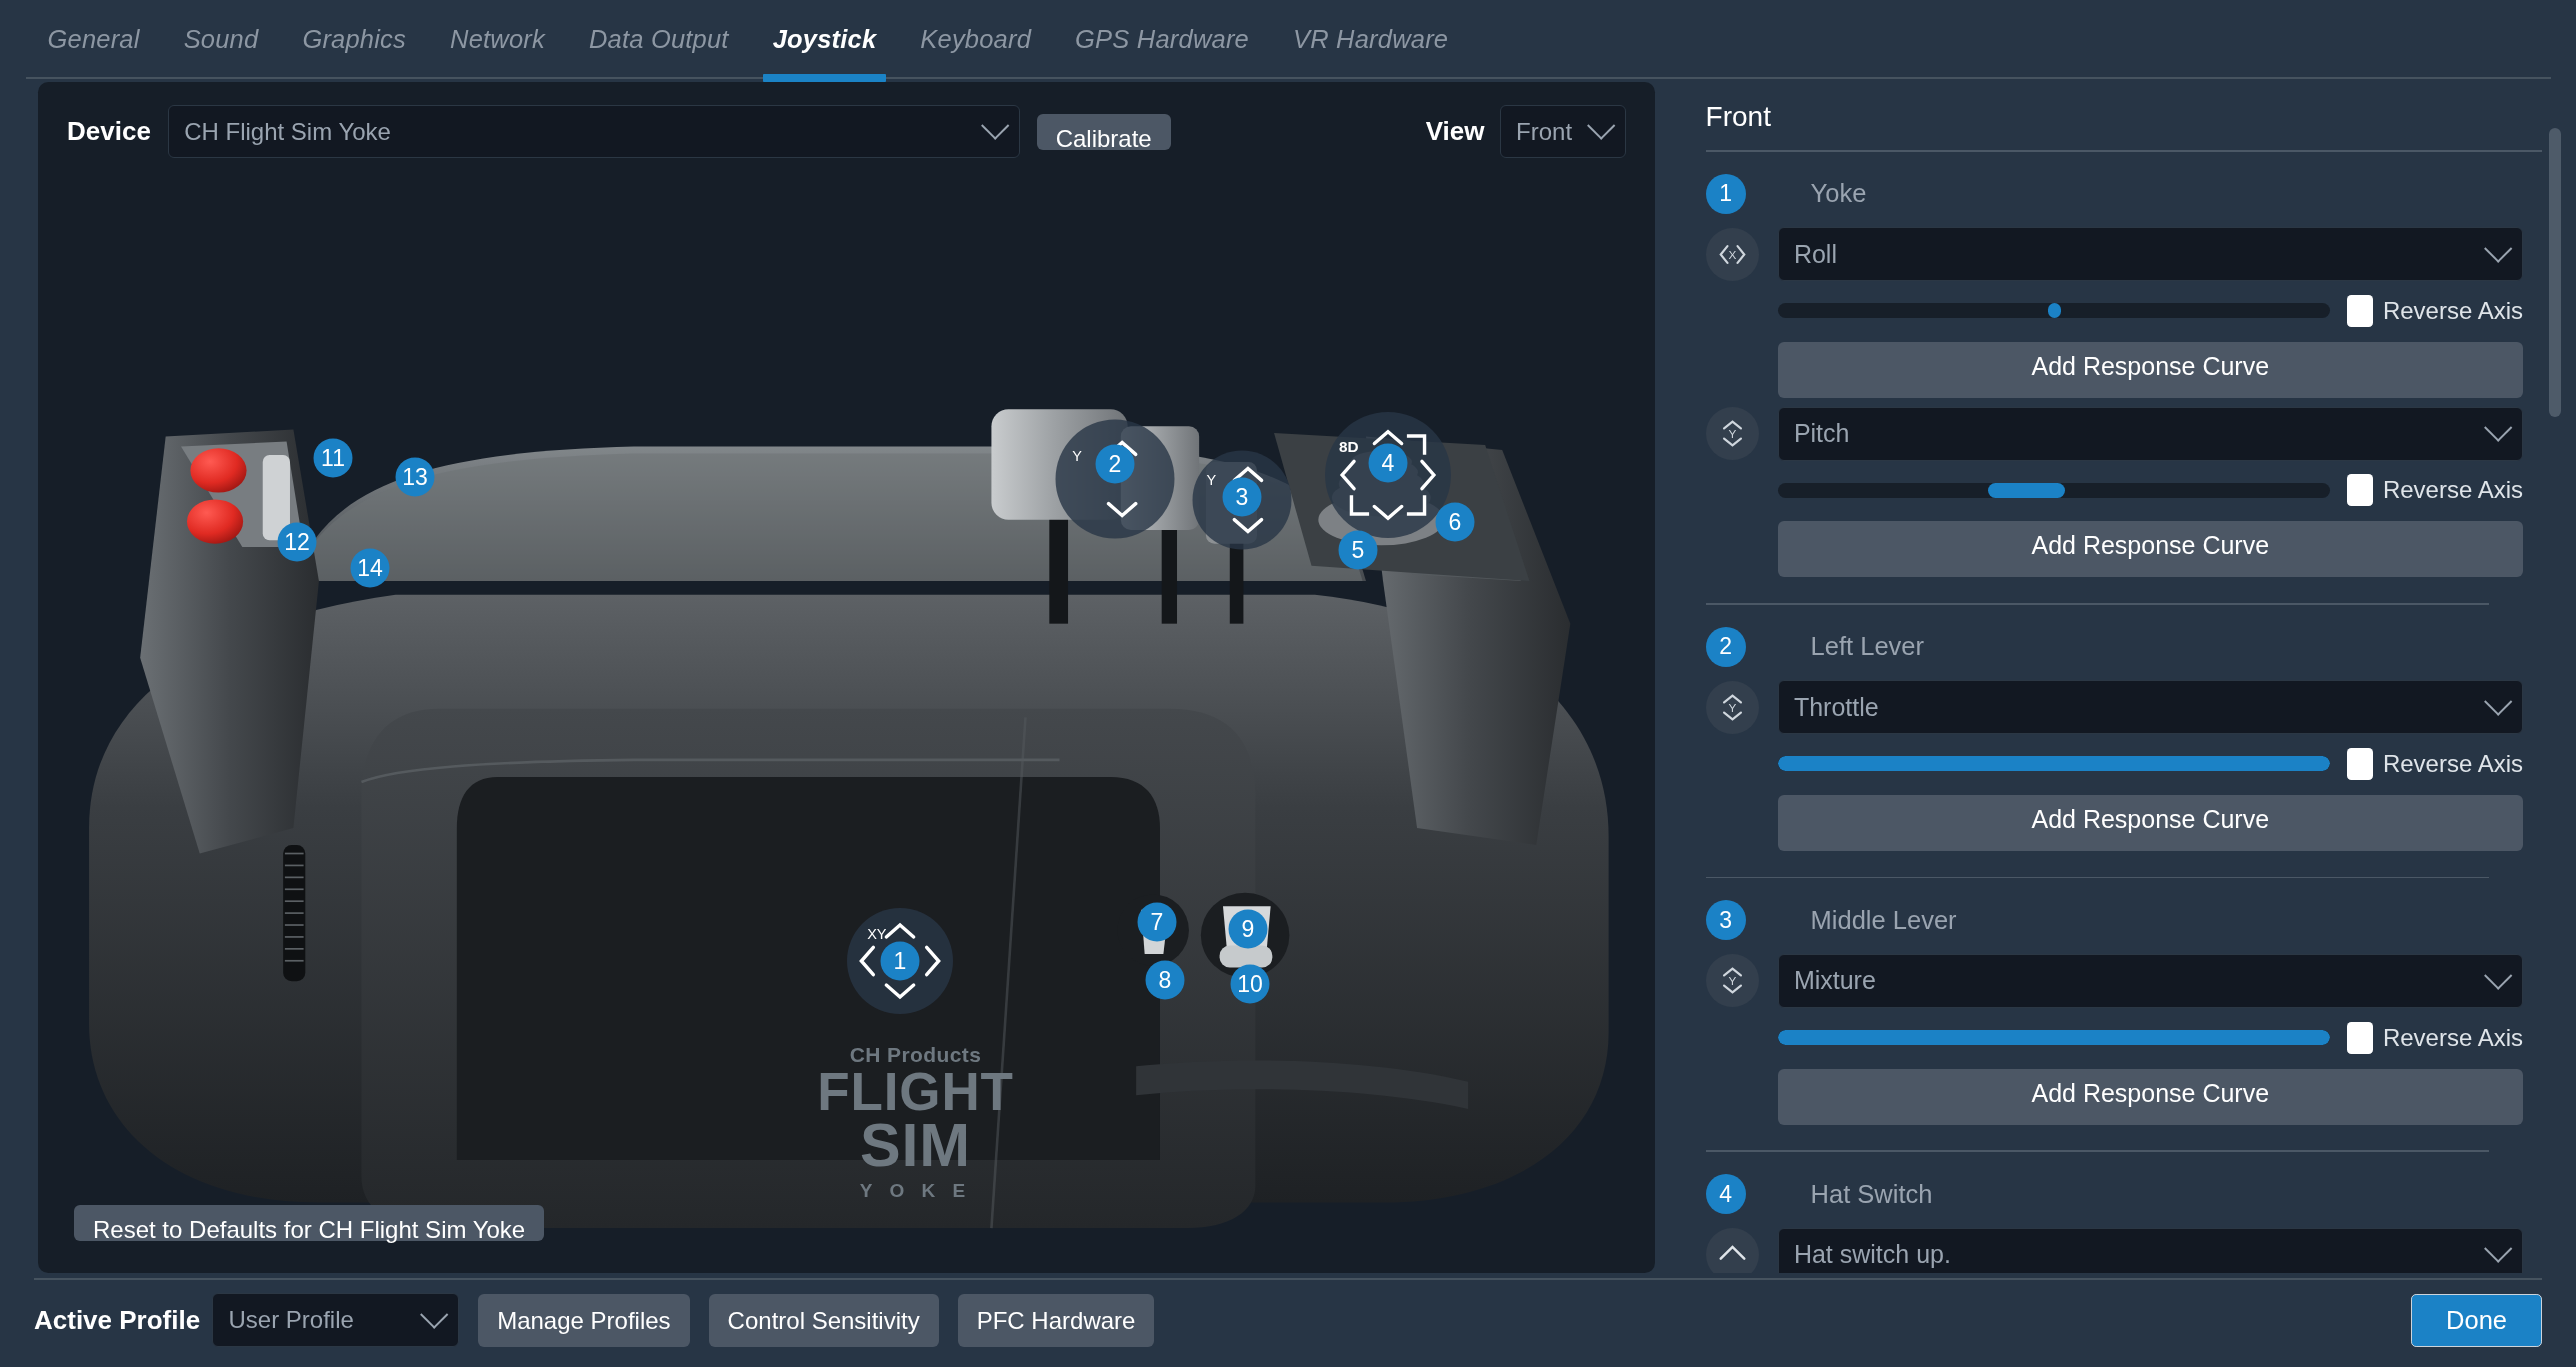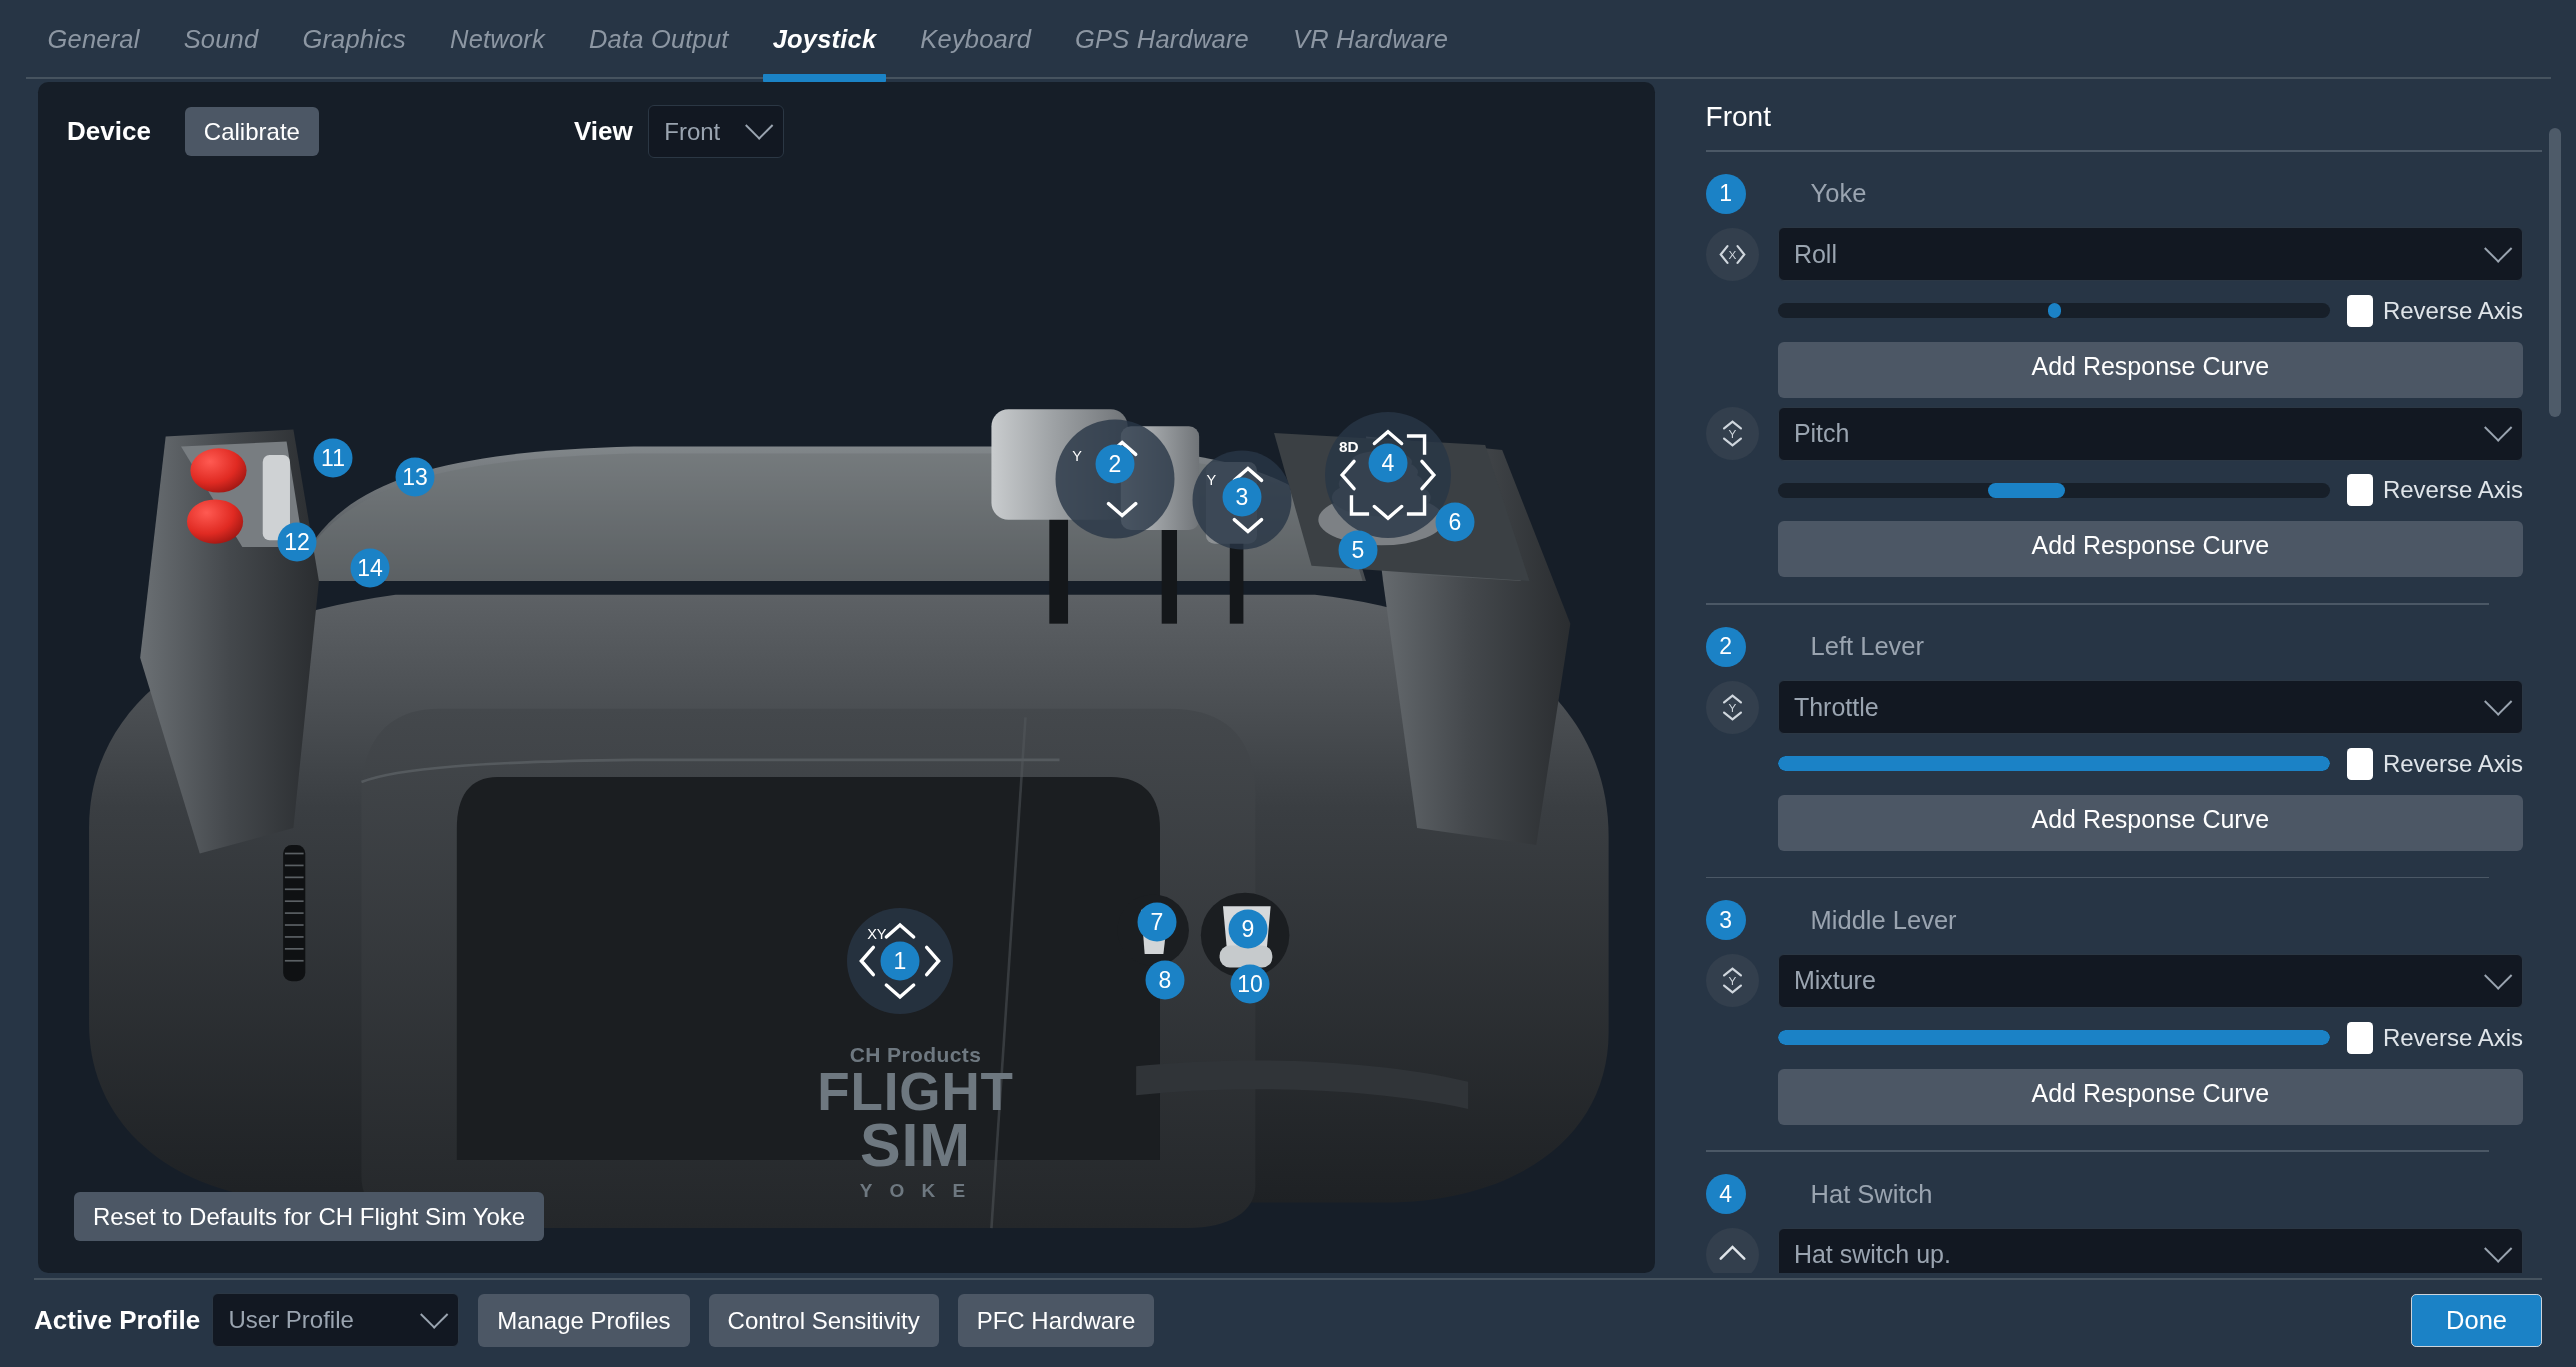--- a/index.html
+++ b/index.html
@@ -118,21 +118,21 @@
     margin-top: -3.4px;
   }
   .device-combo { width: 974px; }
   .btn {
     background: #4c5765;
     border: none;
     border-radius: 6px;
     color: #ffffff;
     font-size: 24px;
     padding: 0 19px;
-    height: 49px;
+    height: 36px;
     line-height: 49px;
     cursor: pointer;
     white-space: nowrap;
     font-family: "Liberation Sans", sans-serif;
   }
   .calibrate-btn { margin-left: 17px; }
   .view-label {
     font-size: 26px; color: #ffffff; font-weight: bold;
     margin-left: 255px; margin-right: 15.3px;
   }
@@ -343,20 +343,24 @@
       </div>
   </div>
 
   <div class="body">
 
     <div class="left">
       <div class="device-panel">
 
         <div class="device-topbar">
           <div class="device-label">Device</div>
+          <div class="combo device-combo">
+            <span>CH Flight Sim Yoke</span>
+            <i class="chev"></i>
+          </div>
           <button class="btn calibrate-btn">Calibrate</button>
           <div class="view-label">View</div>
           <div class="combo view-combo">
             <span>Front</span>
             <i class="chev"></i>
           </div>
         </div>
 
         <div class="stage">
           <svg class="yoke-img" viewBox="0 0 1899 1290" preserveAspectRatio="none">

